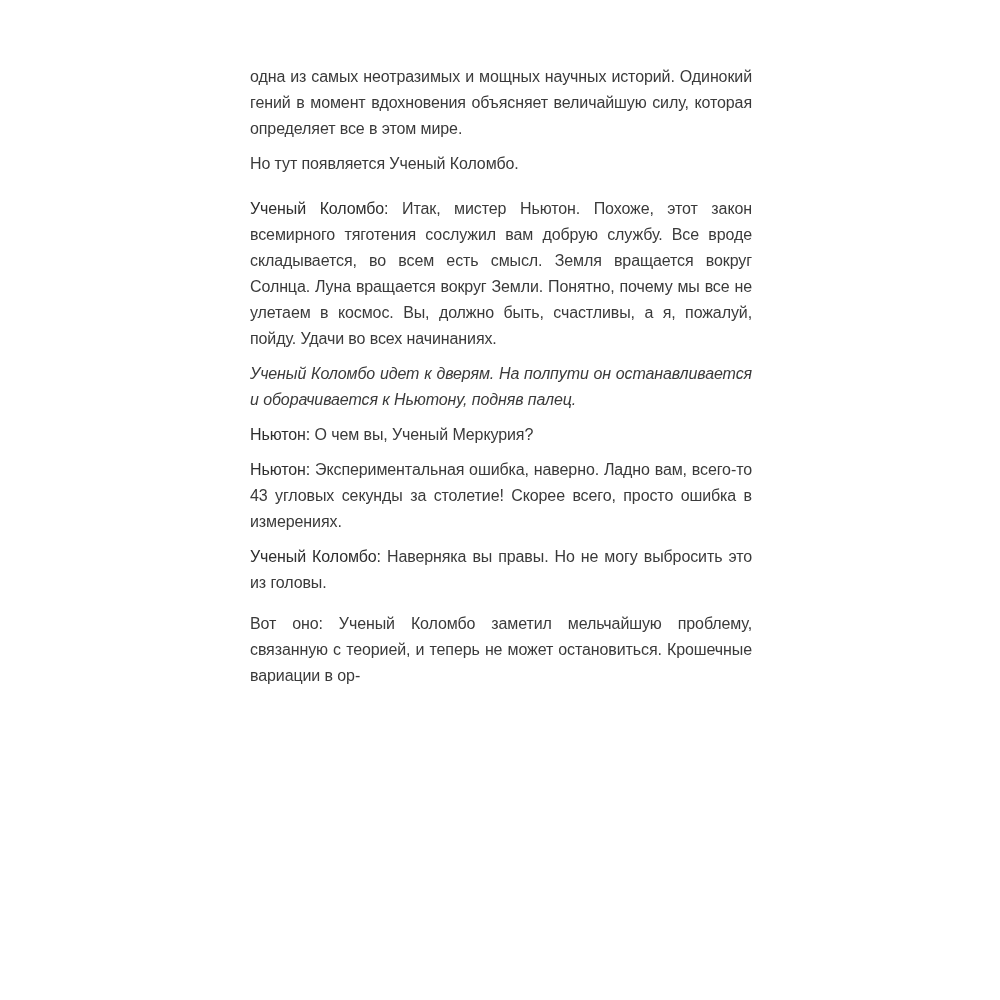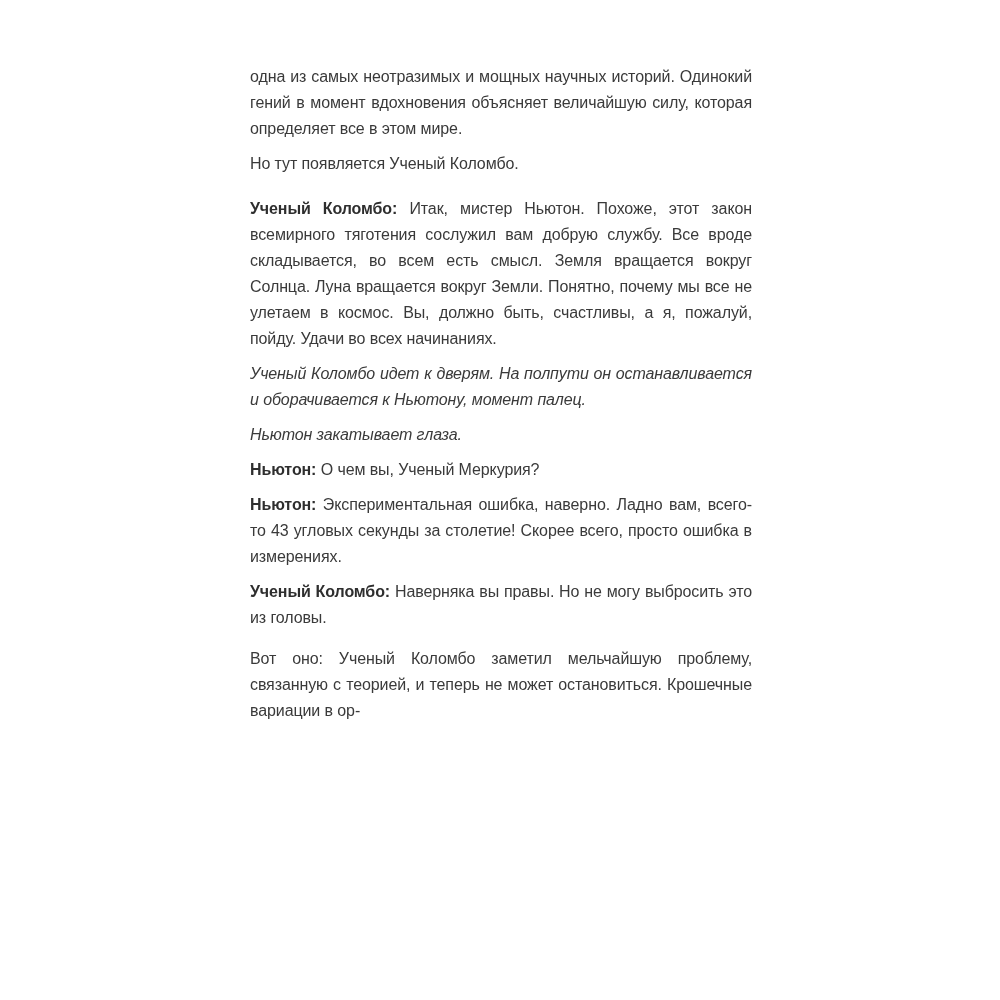--- a/index.html
+++ b/index.html
@@ -50,43 +50,42 @@
     margin: 0 0 9px 0;
     font-size: 16px;
     line-height: 26px;
     color: #3a3a3a;
     text-align: justify;
     letter-spacing: -0.1px;
   }
   .body-text p.section-gap-large { margin-top: 19px; }
   .body-text p.section-gap-medium { margin-top: 15px; }
   .body-text p.stage { font-style: italic; }
-  .body-text b.speaker { font-weight: bold; color: #2e2e2e; margin-top: 16px; }
+  .body-text b.speaker { font-weight: normal; color: #2e2e2e; margin-top: 16px; }
 </style>
 </head>
 <body>
 
 <div class="page">
   <div class="text-column">
 
 
     <div class="body-text">
 
       <p>одна из самых неотразимых и мощных научных историй. Одинокий гений в момент вдохновения объясняет величайшую силу, которая определяет все в этом мире.</p>
 
       <p>Но тут появляется Ученый Коломбо.</p>
 
       <p class="section-gap-large"><b class="speaker">Ученый Коломбо:</b>
         <span>Итак, мистер Ньютон. Похоже, этот закон всемирного тяготения сослужил вам добрую службу. Все вроде складывается, во всем есть смысл. Земля вращается вокруг Солнца. Луна вращается вокруг Земли. Понятно, почему мы все не улетаем в космос. Вы, должно быть, счастливы, а я, пожалуй, пойду. Удачи во всех начинаниях.</span></p>
 
 
-      <p class="stage">Ученый Коломбо идет к дверям. На полпути он останавливается и оборачивается к Ньютону, момент палец.</p>
+      <p class="stage">Ученый Коломбо идет к дверям. На полпути он останавливается и оборачивается к Ньютону, подняв палец.</p>
 
 
-      <p class="stage">Ньютон закатывает глаза.</p>
 
       <p><b class="speaker">Ньютон:</b>
         <span>О чем вы, Ученый Меркурия?</span></p>
 
 
       <p><b class="speaker">Ньютон:</b>
         <span>Экспериментальная ошибка, наверно. Ладно вам, всего-то 43 угловых секунды за столетие! Скорее всего, просто ошибка в измерениях.</span></p>
 
       <p><b class="speaker">Ученый Коломбо:</b>
         <span>Наверняка вы правы. Но не могу выбросить это из головы.</span></p>

